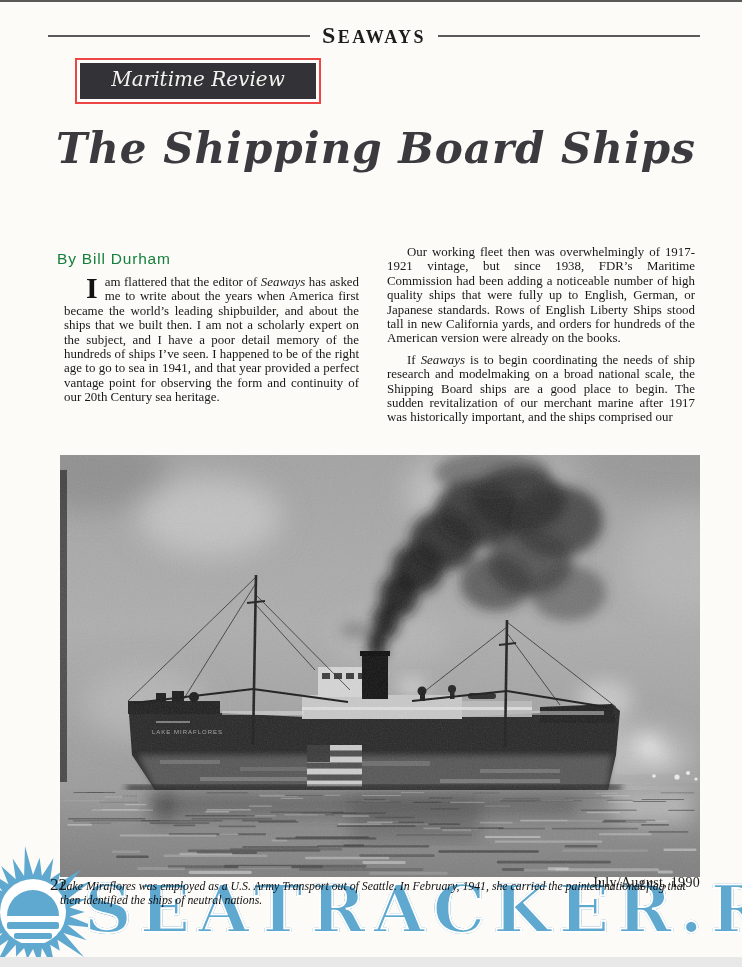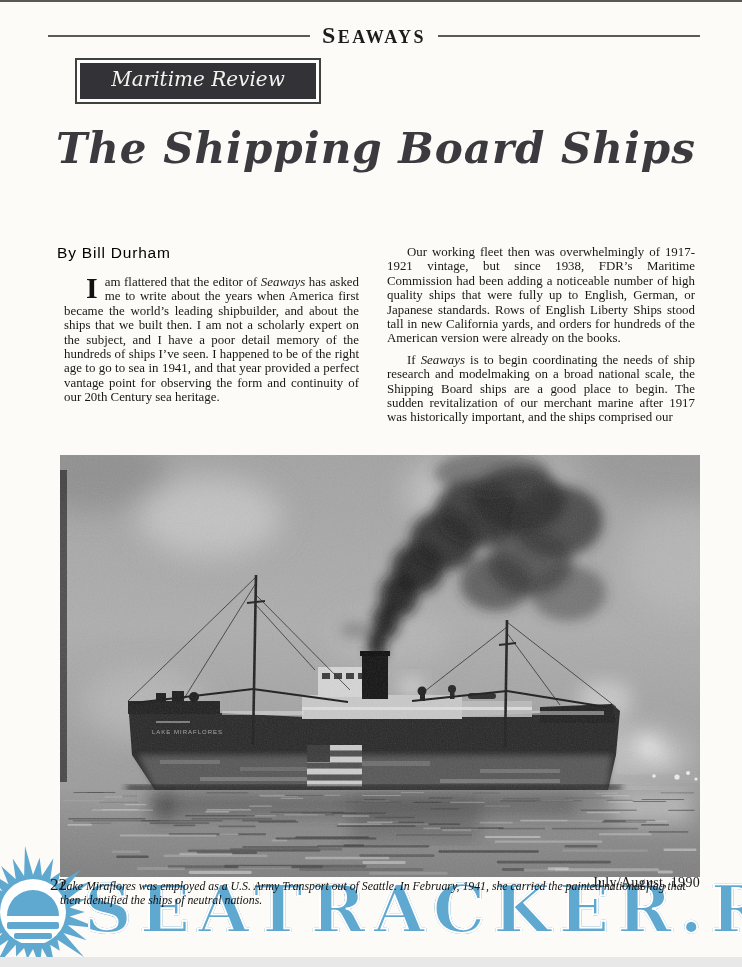--- a/index.html
+++ b/index.html
@@ -8,30 +8,30 @@
   .top-scan-line{position:absolute;top:0;left:0;right:0;height:2px;background:#3c3c3c;opacity:.85;}
 
   
   .masthead{position:absolute;left:48px;right:42px;top:22px;display:flex;align-items:center;gap:12px;}
   .masthead .rule{flex:1;height:2px;background:#5a5a5a;}
   .mast-title{font-family:"Liberation Serif",serif;font-size:18px;letter-spacing:2.5px;
               color:#1c1c1c;font-weight:600;white-space:nowrap;}
   .mast-title::first-letter{font-size:24px;}
 
   
-  .section-box{position:absolute;left:75px;top:58px;width:246px;border:2px solid #404040;
+  .section-box{position:absolute;left:75px;top:58px;width:246px;border:2px solid #ef4444;
                background:#fdfdfb;padding:3px;box-sizing:border-box;}
   .section-inner{background:#323237;color:#f5f3ef;font-family:"DejaVu Serif",serif;
                  font-style:italic;font-size:20px;text-align:center;padding:4px 0 8px 0;}
 
   
   .article-title{position:absolute;left:56px;top:124px;width:660px;font-family:"DejaVu Serif",serif;
                  font-weight:700;font-size:42px;letter-spacing:1px;color:#3a3a3f;white-space:nowrap;font-style:italic;}
-  .byline{position:absolute;left:57px;top:244px;font-family:"Liberation Sans",sans-serif;
-          font-size:15.5px;letter-spacing:.8px;color:#000000;}
+  .byline{position:absolute;left:57px;top:250px;font-family:"Liberation Sans",sans-serif;
+          font-size:15.5px;letter-spacing:.8px;color:#15803d;}
 
   
   .col{position:absolute;font-size:12.9px;line-height:14.4px;color:#181818;text-align:justify;}
   .col-left{left:57px;width:309px;top:268px;}
   .col-right{left:380px;width:322px;top:238px;}
   .body-par{margin:7px;}
   .body-par.ind{text-indent:20px;}
   .dropcap{float:left;font-weight:700;font-size:30px;line-height:24px;margin:1px 7px 0 22px;color:#111;}
 
   

